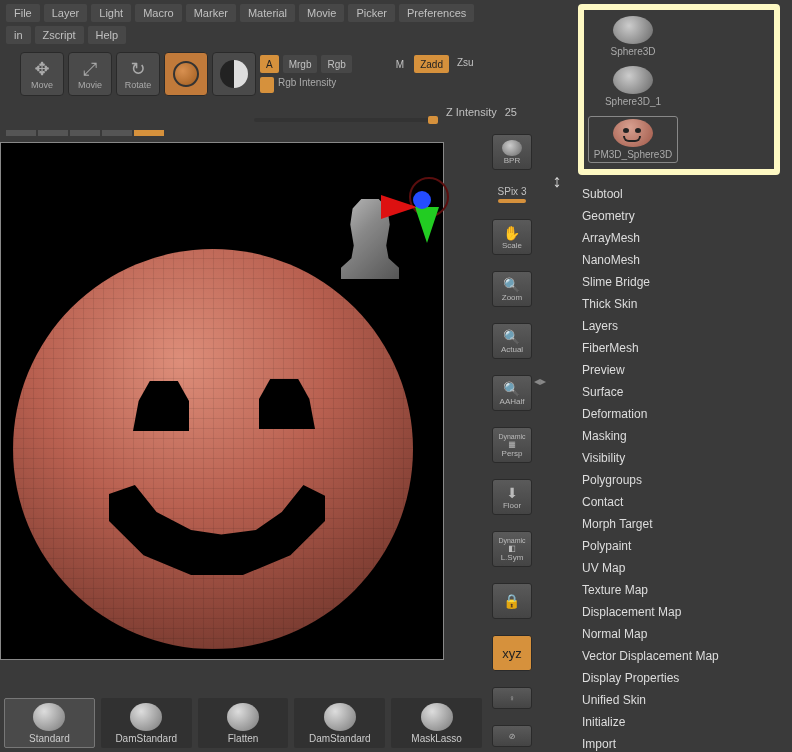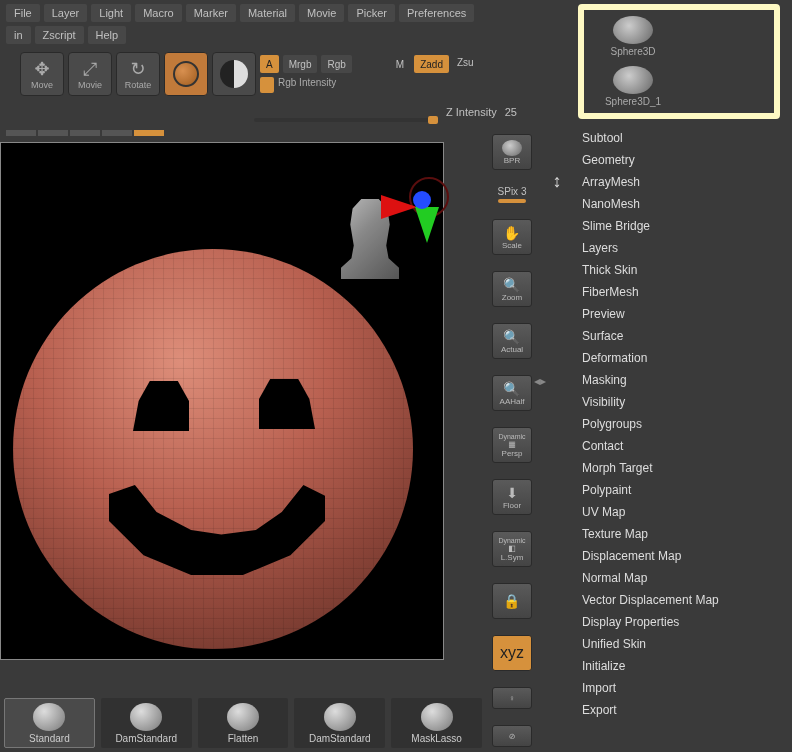--- a/index.html
+++ b/index.html
@@ -386,21 +386,21 @@
     </div>
   <div class="side-btn">
       <span style="font-size:7px">Dynamic</span>
       <span style="font-size:8px">◧</span>
       <span>L.Sym</span>
     </div>
   <div class="side-btn">
       <span class="si">🔒</span>
     </div>
   <div class="side-btn orange">
-      <span style="font-size:16px">xyz</span>
+      <span style="font-size:13px">xyz</span>
     </div>
   <div class="side-btn" style="height:22px">
       <span>♀</span>
     </div>
   <div class="side-btn" style="height:22px">
       <span>⊘</span>
     </div>
   <div class="side-btn">
       <span class="si">⛶</span>
       <span>Frame</span>
@@ -416,30 +416,36 @@
 
 <div class="subtool-panel">
   <div class="subtool-thumbs">
     <div class="thumb">
       <div class="timg"></div>
       <span>Sphere3D</span>
     </div>
     <div class="thumb">
       <div class="timg"></div>
       <span>Sphere3D_1</span>
+    </div>
+    <div class="thumb sel">
+      <div class="timg">
+          <div class="smile"></div>
+        </div>
+      <span>PM3D_Sphere3D</span>
     </div>
   </div>
   <div class="accordion">
     <div class="acc-item">Subtool</div>
     <div class="acc-item">Geometry</div>
     <div class="acc-item">ArrayMesh</div>
     <div class="acc-item">NanoMesh</div>
     <div class="acc-item">Slime Bridge</div>
+    <div class="acc-item">Thick Skin</div>
     <div class="acc-item">Layers</div>
-    <div class="acc-item">Thick Skin</div>
     <div class="acc-item">FiberMesh</div>
     <div class="acc-item">Preview</div>
     <div class="acc-item">Surface</div>
     <div class="acc-item">Deformation</div>
     <div class="acc-item">Masking</div>
     <div class="acc-item">Visibility</div>
     <div class="acc-item">Polygroups</div>
     <div class="acc-item">Contact</div>
     <div class="acc-item">Morph Target</div>
     <div class="acc-item">Polypaint</div>

